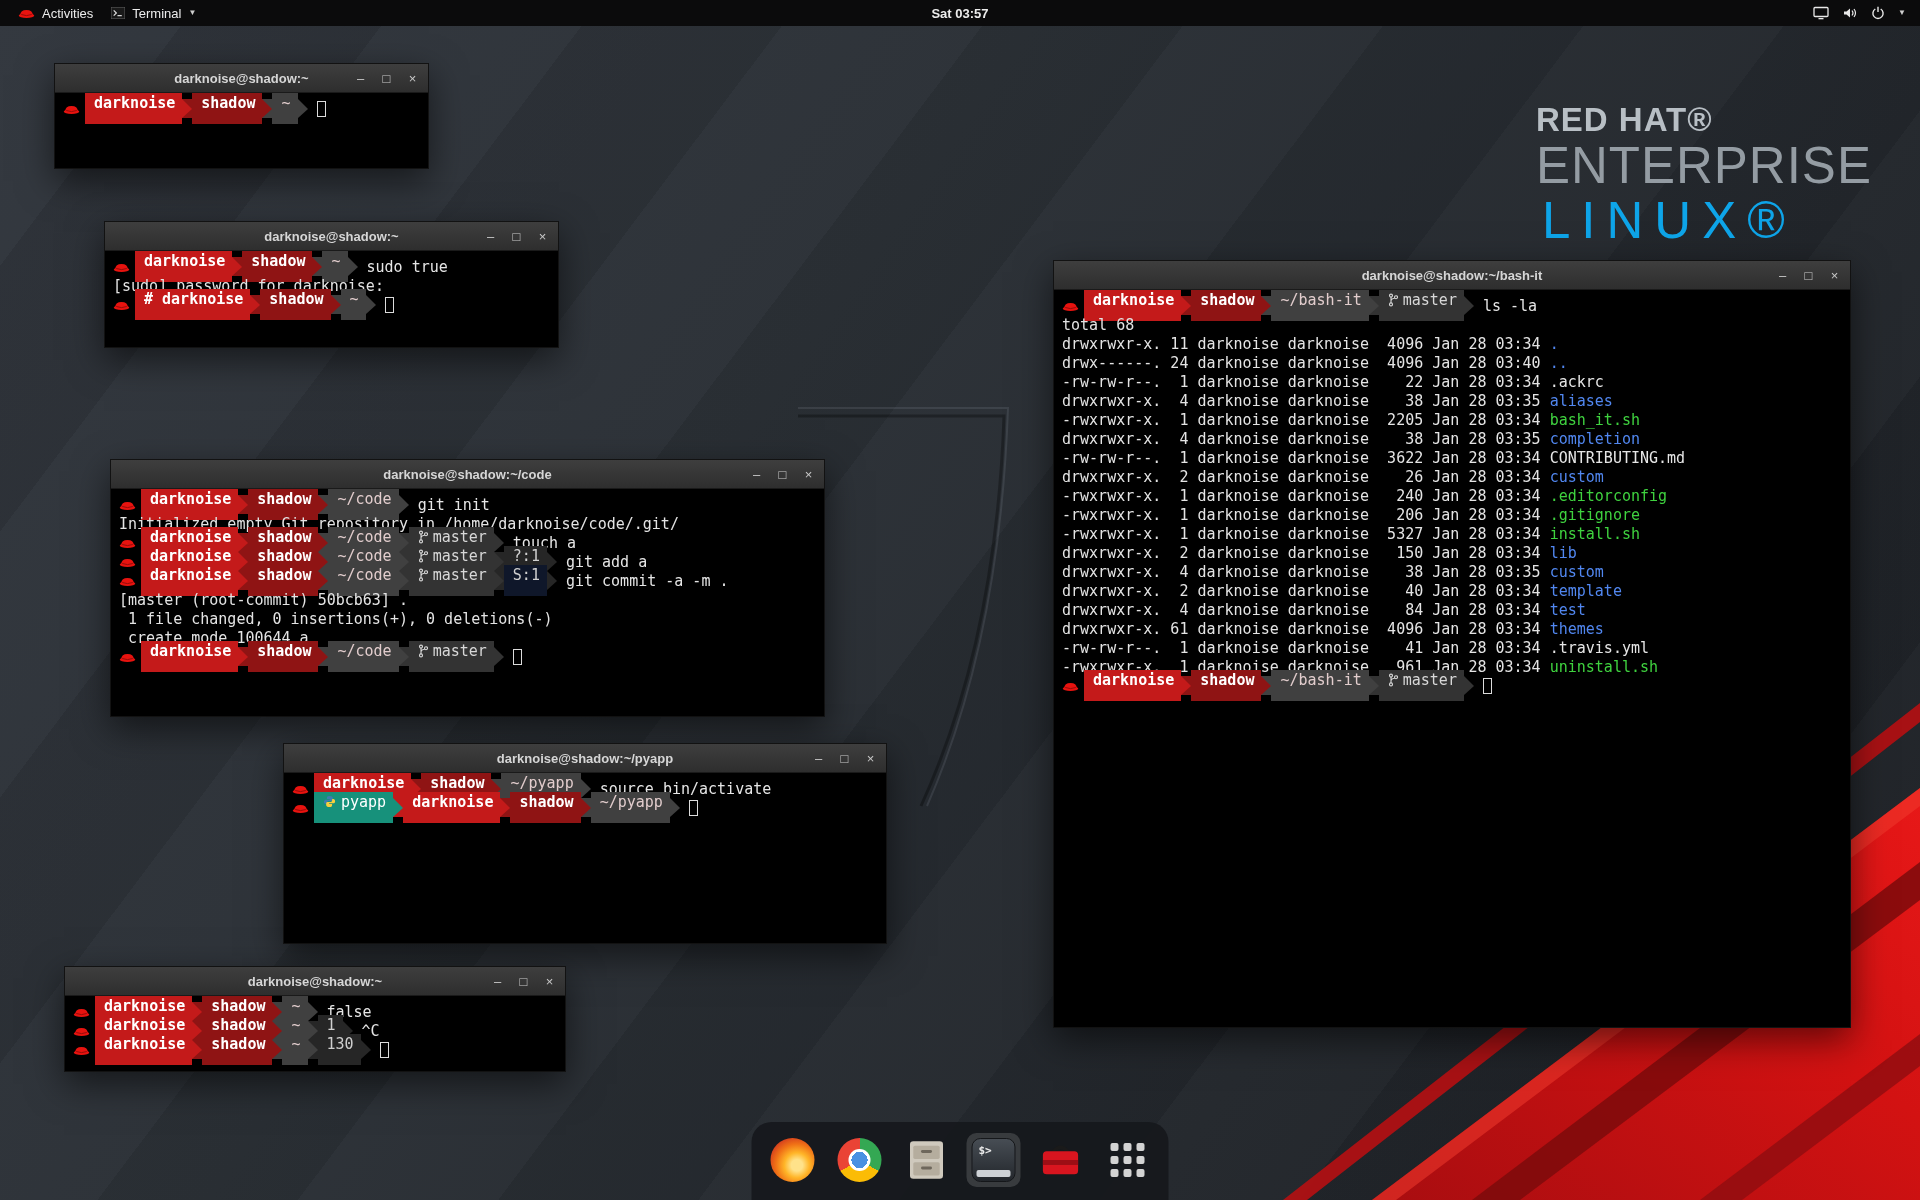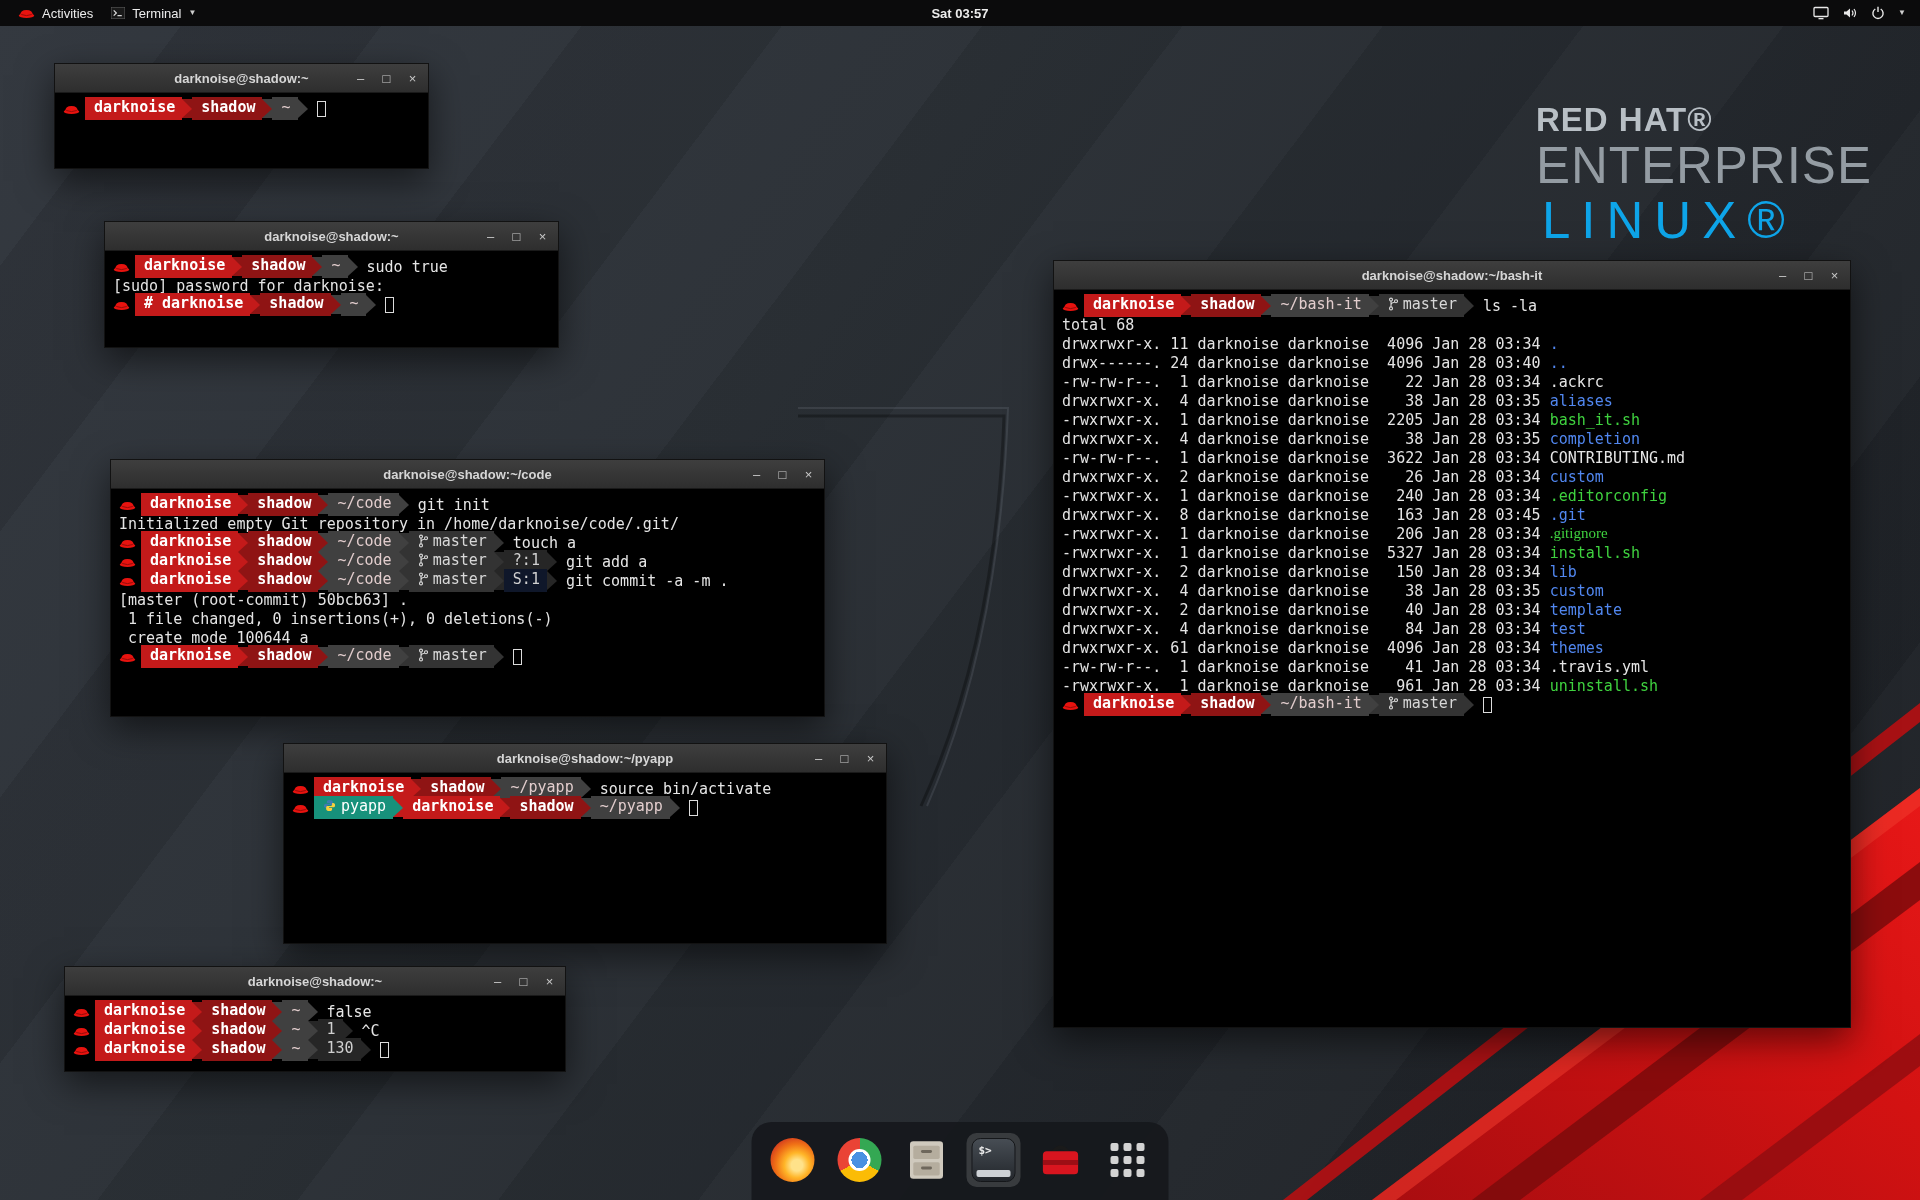--- a/index.html
+++ b/index.html
@@ -29,21 +29,21 @@
     border:1px solid #121212;box-shadow:0 12px 34px rgba(0,0,0,0.55);z-index:10;overflow:hidden;}
   .titlebar{height:28px;flex:none;background:linear-gradient(#3e3e3e,#2e2e2e);border-bottom:1px solid #1a1a1a;
     display:flex;align-items:center;justify-content:center;position:relative;color:#d6d6d6;font-size:13px;font-weight:bold;}
   .wbtns{position:absolute;right:9px;top:0;height:100%;display:flex;align-items:center;gap:13px;}
   .wbtn{color:#c9c9c9;font-size:13px;font-weight:normal;width:13px;text-align:center;cursor:default;}
   .tbody{flex:1;background:#000;padding:6px 0 0 8px;overflow:hidden;
     font-family:"DejaVu Sans Mono",monospace;font-size:15px;color:#e4e4e4;}
   .tline{display:flex;align-items:center;height:19px;}
   .tout,.tcmd,.fname{white-space:pre;}
   .tcmd{margin-left:9px;color:#e6e6e6;}
-  .seg{height:19px;display:inline-flex;align-items:center;gap:5px;padding:0 7px 4px 9px;color:#fff;flex:none;}
+  .seg{height:19px;display:inline-flex;align-items:center;gap:5px;padding:0 7px 12px 9px;color:#fff;flex:none;}
   .seg-user,.seg-host{font-weight:bold;}
   .seg-path{color:#e2cdcd;}
   .seg-git{color:#d8d8d8;}
   .seg-status{color:#d0d0d0;}
   .seg-venv{color:#ffffff;}
   .parrow{width:0;height:0;border-top:10px solid transparent;border-bottom:9px solid transparent;
     border-left:10px solid transparent;flex:none;}
   .hat{display:flex;align-items:center;margin-right:5px;flex:none;}
   .segic{display:flex;align-items:center;}
   .cursor{width:9px;height:16px;border:1px solid #dcdcdc;margin-left:9px;flex:none;box-sizing:border-box;}
@@ -556,26 +556,22 @@
       </div>
       <div class="tline">
         <span class="tout">drwxrwxr-x.  2 darknoise darknoise    26 Jan 28 03:34 </span>
         <span class="fname" style="color: rgb(81, 135, 240);">custom</span>
       </div>
       <div class="tline">
         <span class="tout">-rwxrwxr-x.  1 darknoise darknoise   240 Jan 28 03:34 </span>
         <span class="fname" style="color: rgb(63, 210, 63);">.editorconfig</span>
       </div>
       <div class="tline">
-        <span class="tout">drwxrwxr-x.  8 darknoise darknoise   163 Jan 28 03:45 </span>
-        <span class="fname" style="color: rgb(81, 135, 240);">.git</span>
-      </div>
-      <div class="tline">
         <span class="tout">-rwxrwxr-x.  1 darknoise darknoise   206 Jan 28 03:34 </span>
-        <span class="fname" style="color: rgb(63, 210, 63); font-family: Liberation Serif, serif;">.gitignore</span>
+        <span class="fname" style="color: rgb(63, 210, 63);">.gitignore</span>
       </div>
       <div class="tline">
         <span class="tout">-rwxrwxr-x.  1 darknoise darknoise  5327 Jan 28 03:34 </span>
         <span class="fname" style="color: rgb(63, 210, 63);">install.sh</span>
       </div>
       <div class="tline">
         <span class="tout">drwxrwxr-x.  2 darknoise darknoise   150 Jan 28 03:34 </span>
         <span class="fname" style="color: rgb(81, 135, 240);">lib</span>
       </div>
       <div class="tline">

